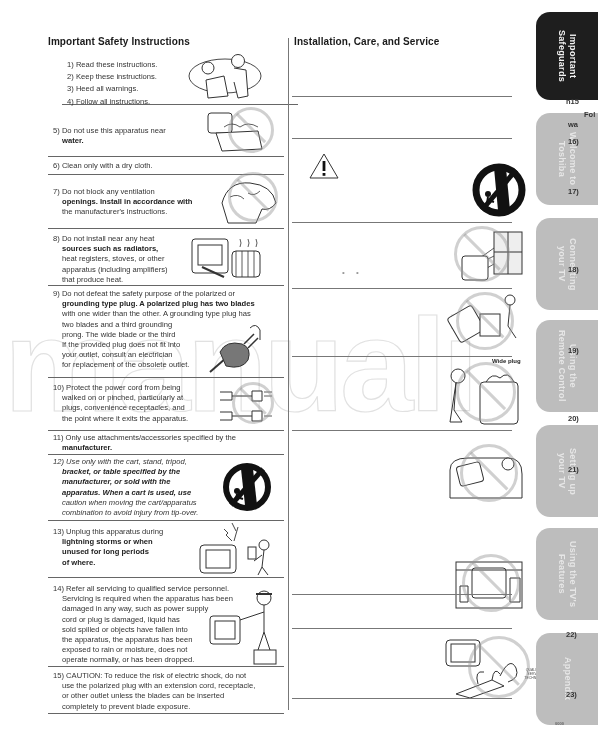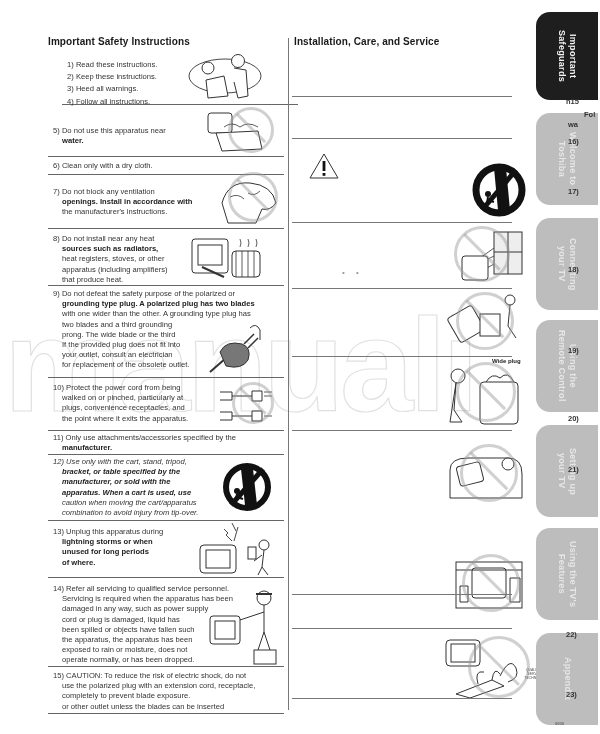--- a/index.html
+++ b/index.html
@@ -183,41 +183,41 @@
       <path d="M70 27 L68 44 L64 52 M68 44 L74 52 M68 32 L60 38" fill="none" stroke="#333"></path>
     </svg>
   </div>
 
   <div class="item" style="position:absolute;left:0;top:542px;width:236px;height:89px;">
     <div class="txt" style="left:5px;top:6px;">
       <span>14)</span> <span>Refer all servicing to qualified service personnel.</span>
       <span class="ind">Servicing is required when the apparatus has been</span>
       <span class="ind">damaged in any way, such as power supply</span>
       <span class="ind">cord or plug is damaged, liquid has</span>
-      <span class="ind">been spilled or objects have fallen such</span>
+      <span class="ind">sold spilled or objects have fallen into</span>
       <span class="ind">the apparatus, the apparatus has been</span>
       <span class="ind">exposed to rain or moisture, does not</span>
       <span class="ind">operate normally, or has been dropped.</span>
     </div>
     <svg class="illus" style="left:158px;top:8px;" width="76" height="80" viewBox="0 0 76 80">
       <rect x="4" y="30" width="30" height="28" rx="3" fill="#fff" stroke="#333"></rect>
       <rect x="9" y="35" width="20" height="18" fill="#fff" stroke="#333"></rect>
       <circle cx="58" cy="12" r="7" fill="#fff" stroke="#333"></circle>
       <path d="M50 8 h16" stroke="#333" stroke-width="2"></path>
       <path d="M58 19 L58 46 L52 64 M58 46 L64 64 M58 26 L34 34" fill="none" stroke="#333"></path>
       <rect x="48" y="64" width="22" height="14" fill="#fff" stroke="#333"></rect>
     </svg>
   </div>
 
   <div class="item" style="position:absolute;left:0;top:631px;width:236px;height:47px;">
     <div class="txt" style="left:5px;top:4px;">
       <span>15)</span> <span>CAUTION: To reduce the risk of electric shock, do not</span>
       <span class="ind">use the polarized plug with an extension cord, receptacle,</span>
+      <span class="ind">or other outlet unless the blades can be inserted</span>
       <span class="ind">completely to prevent blade exposure.</span>
-      <span class="ind">or other outlet unless the blades can be inserted</span>
     </div>
   </div>
 </div>
 
 <div class="vdivider"></div>
 
 <div class="col-right">
   <div class="h1" style="position:absolute;left:2px;top:0;">Installation, Care, and Service</div>
 
   <div class="rline" style="top:60px;"></div>

